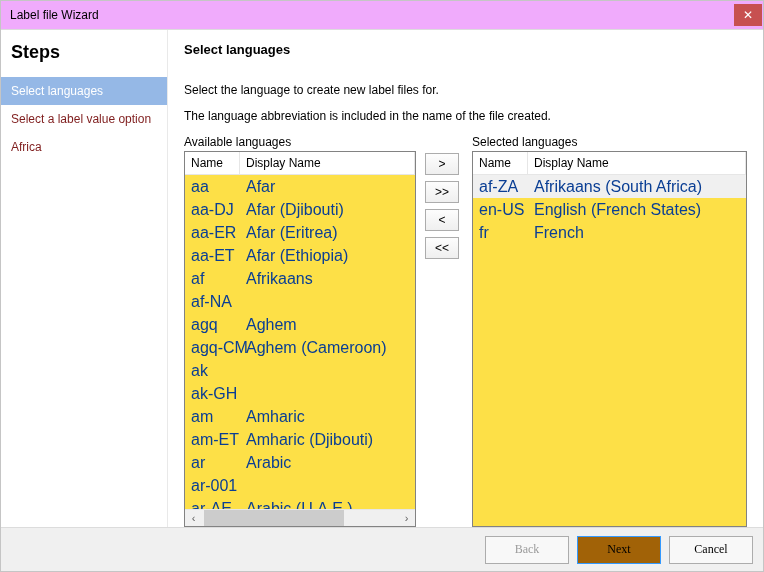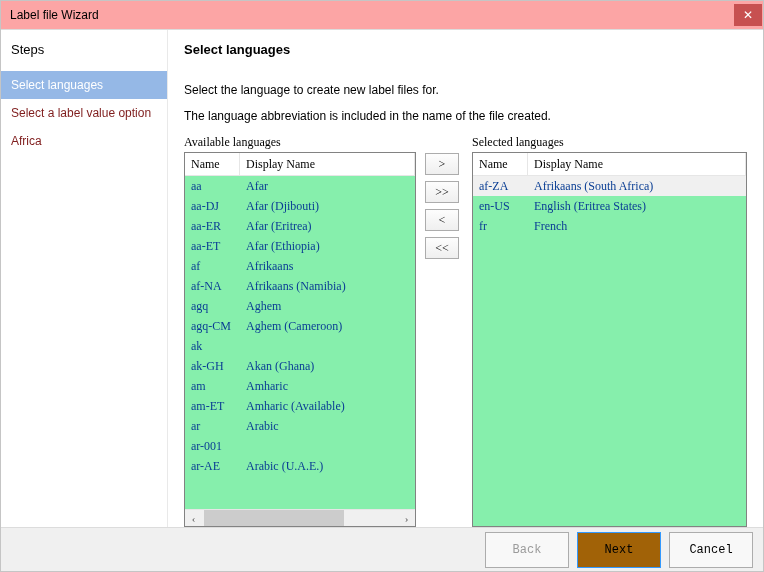--- a/index.html
+++ b/index.html
@@ -17,21 +17,21 @@
     display: flex;
     flex-direction: column;
     background: #fff;
   }
   .titlebar {
     height: 28px;
     display: flex;
     align-items: center;
     justify-content: space-between;
     padding-left: 9px;
-    background: #fca5a5;
+    background: #f0abfc;
   }
   .titlebar-title { font-size: 12px; color: #000; }
   .close-btn {
     width: 28px; height: 22px;
     background: #c75050;
     color: #fff;
     display: flex; align-items: center; justify-content: center;
     font-size: 12px;
     margin-right: 1px;
     cursor: pointer;
@@ -42,22 +42,22 @@
     border-top: 1px solid #dcdcdc;
     min-height: 0;
   }
   .sidebar {
     width: 167px;
     background: #fff;
     border-right: 1px solid #e9e9e9;
     padding-top: 12px;
   }
   .sidebar-header {
-    font-weight: normal;
-    font-size: 13px;
+    font-weight: bold;
+    font-size: 18px;
     padding: 0 10px 14px 10px;
   }
   .step-item {
     padding: 7px 10px;
     font-size: 12px;
     color: #7f1d1d;
     user-select: none;
   }
   .step-item.active {
     background: #95b8e6;
@@ -75,39 +75,38 @@
     font-size: 13px;
     margin-bottom: 26px;
   }
   .main-sub1 { margin-bottom: 12px; }
   .main-sub2 { margin-bottom: 12px; }
   .cols {
     flex: 1 1 auto;
     display: flex;
     gap: 9px;
     min-height: 0;
-    font-family: Liberation Serif, serif;
   }
   .group {
     display: flex;
     flex-direction: column;
     min-height: 0;
   }
   .group-avail { width: 232px; }
   .group-sel   { width: 232px; flex:1 1 auto; }
   .group-label { font-size: 12px; margin-bottom: 2px; }
   .listbox {
     border: 1px solid #828282;
     flex: 1 1 auto;
     display: flex;
     flex-direction: column;
     min-height: 0;
     height: 360px;
     overflow: hidden;
-    background: #86efac;
+    background: #fde047;
   }
   .list-header {
     display: flex;
     background: #fff;
     border-bottom: 1px solid #e6e6e6;
     font-size: 12px;
     height: 23px;
   }
   .list-header div {
     padding: 4px 6px;
@@ -116,21 +115,21 @@
   .col-name { width: 55px; }
   .col-disp { flex: 1; }
   .list-body {
     flex: 1 1 auto;
     overflow-y: scroll;
     overflow-x: auto;
     position: relative;
   }
   .list-row {
     display: flex;
-    font-size: 12px;
+    font-size: 16px;
     color: #0a3e94;
     padding: 2.5px 0;
     cursor: default;
   }
   .list-row div { padding: 0 6px; white-space: nowrap; }
   .list-row.selected {
     background: #f0f0f0;
     color: #0a3e94;
   }
   .hscrollbar {
@@ -179,22 +178,22 @@
     border-top: 1px solid #dcdcdc;
     background: #f0f0f0;
     display: flex;
     align-items: center;
     justify-content: flex-end;
     gap: 8px;
     padding-right: 10px;
   }
   .footer-btn {
     width: 84px;
-    height: 36px;
-    font-family: Liberation Mono, monospace;
+    height: 28px;
+    font-family: Liberation Serif, serif;
     font-size: 12px;
     border: 1px solid #acacac;
     background: #f8f8f8;
     cursor: pointer;
   }
   .footer-btn.disabled {
     color: #9b9b9b;
     cursor: default;
   }
   .footer-btn.primary {
@@ -260,44 +259,42 @@
                 <div class="list-row">
                   <div class="col-name">aa-ET</div>
                   <div class="col-disp">Afar (Ethiopia)</div>
                 </div>
                 <div class="list-row">
                   <div class="col-name">af</div>
                   <div class="col-disp">Afrikaans</div>
                 </div>
                 <div class="list-row">
                   <div class="col-name">af-NA</div>
-                  <div class="col-disp">Afrikaans (Namibia)</div>
                 </div>
                 <div class="list-row">
                   <div class="col-name">agq</div>
                   <div class="col-disp">Aghem</div>
                 </div>
                 <div class="list-row">
                   <div class="col-name">agq-CM</div>
                   <div class="col-disp">Aghem (Cameroon)</div>
                 </div>
                 <div class="list-row">
                   <div class="col-name">ak</div>
                 </div>
                 <div class="list-row">
                   <div class="col-name">ak-GH</div>
-                  <div class="col-disp">Akan (Ghana)</div>
                 </div>
                 <div class="list-row">
                   <div class="col-name">am</div>
                   <div class="col-disp">Amharic</div>
                 </div>
                 <div class="list-row">
                   <div class="col-name">am-ET</div>
-                  <div class="col-disp">Amharic (Available)</div>
+                  <div class="col-disp">Amharic (Djibouti)</div>
                 </div>
                 <div class="list-row">
                   <div class="col-name">ar</div>
                   <div class="col-disp">Arabic</div>
                 </div>
                 <div class="list-row">
                   <div class="col-name">ar-001</div>
                 </div>
                 <div class="list-row">
                   <div class="col-name">ar-AE</div>
@@ -328,21 +325,21 @@
               <div class="col-name">Name</div>
               <div class="col-disp">Display Name</div>
             </div>
             <div class="list-body" id="selected-body" style="overflow:hidden">
                 <div class="list-row selected">
                   <div class="col-name">af-ZA</div>
                   <div class="col-disp">Afrikaans (South Africa)</div>
                 </div>
                 <div class="list-row">
                   <div class="col-name">en-US</div>
-                  <div class="col-disp">English (Eritrea States)</div>
+                  <div class="col-disp">English (French States)</div>
                 </div>
                 <div class="list-row">
                   <div class="col-name">fr</div>
                   <div class="col-disp">French</div>
                 </div>
               </div>
           </div>
         </div>
 
       </div>

